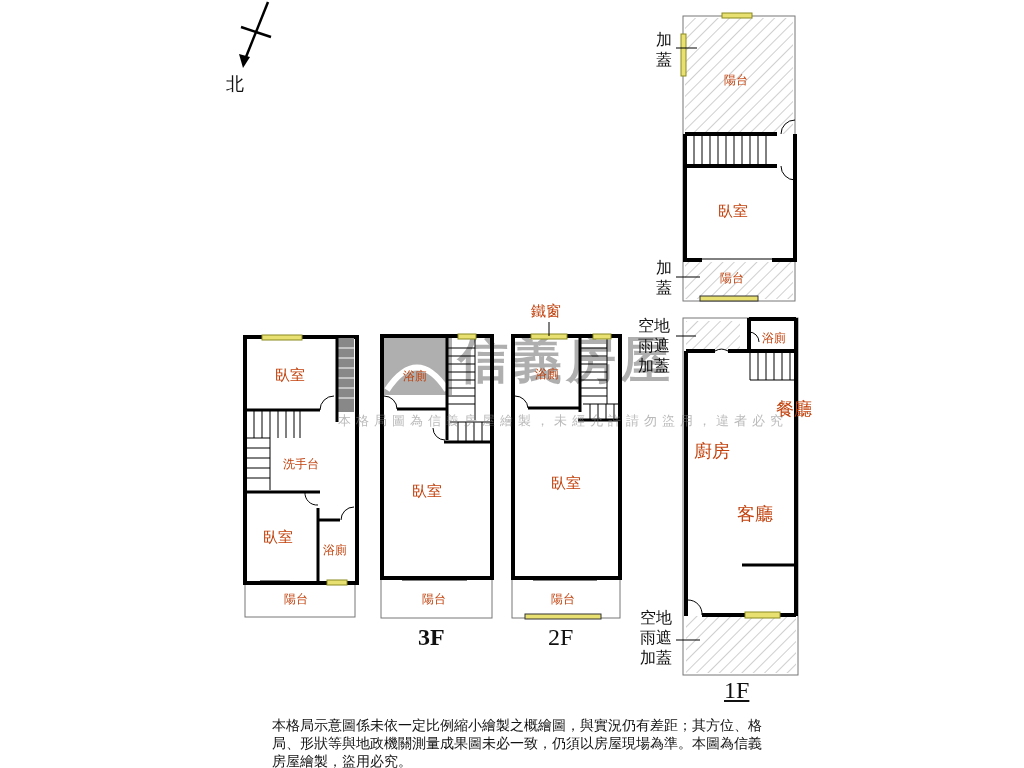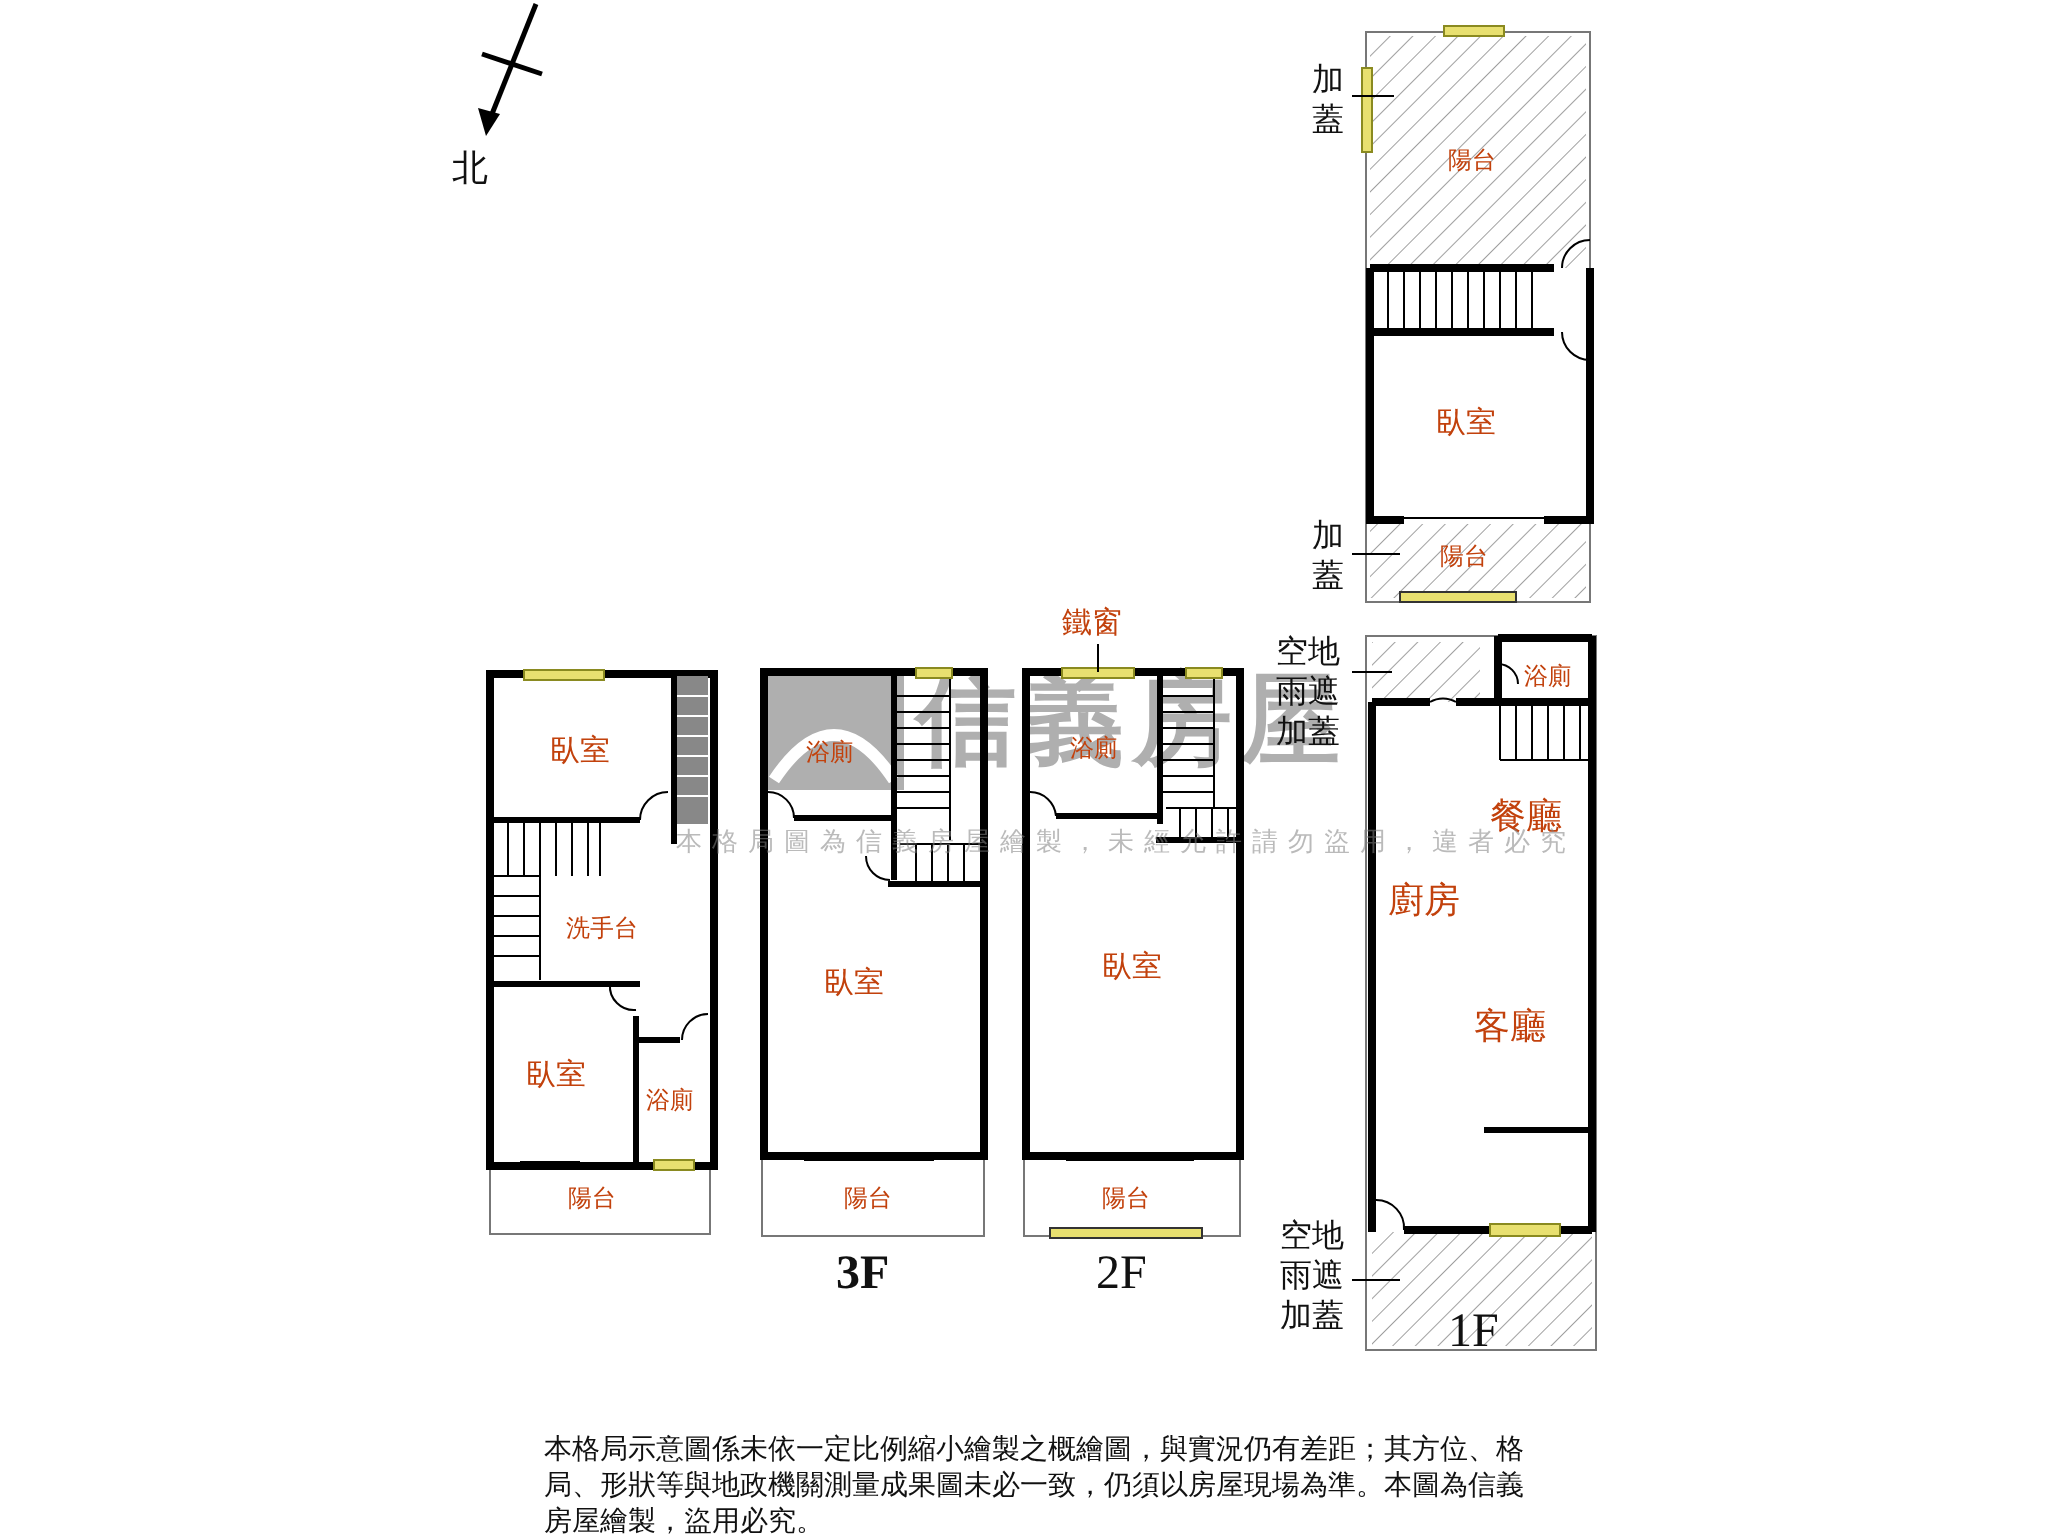--- a/index.html
+++ b/index.html
@@ -228,23 +228,23 @@
 <div class="lbl" style="left:531px;top:304px;">鐵窗</div>
 <div class="lbl sm" style="left:535px;top:368px;">浴廁</div>
 <div class="lbl" style="left:551px;top:476px;">臥室</div>
 <div class="lbl sm" style="left:551px;top:593px;">陽台</div>
 <div class="floor" style="left:548px;top:625px;">2F</div>
 
 <div class="side" style="left:638px;top:316px;"><span style="white-space:pre-line">空地
 雨遮
 加蓋</span></div>
 <div class="lbl sm" style="left:762px;top:332px;">浴廁</div>
-<div class="lbl lg" style="left:745px;top:400px;">餐廳</div>
+<div class="lbl lg" style="left:776px;top:400px;">餐廳</div>
 <div class="lbl lg" style="left:694px;top:410px;margin-top:32px;">廚房</div>
 <div class="lbl lg" style="left:715px;top:505px;margin-left:22px;">客廳</div>
 <div class="side" style="left:640px;top:608px;"><span style="white-space:pre-line">空地
 雨遮
 加蓋</span></div>
-<div class="floor" style="left:724px;top:654px;">1F</div>
+<div class="floor" style="left:724px;top:678px;text-decoration:underline;">1F</div>
 
 <div class="wm-line">本格局圖為信義房屋繪製，未經允許請勿盜用，違者必究</div>
 
 <div class="note">本格局示意圖係未依一定比例縮小繪製之概繪圖，與實況仍有差距；其方位、格局、形狀等與地政機關測量成果圖未必一致，仍須以房屋現場為準。本圖為信義房屋繪製，盜用必究。</div>
 
 </body></html>

